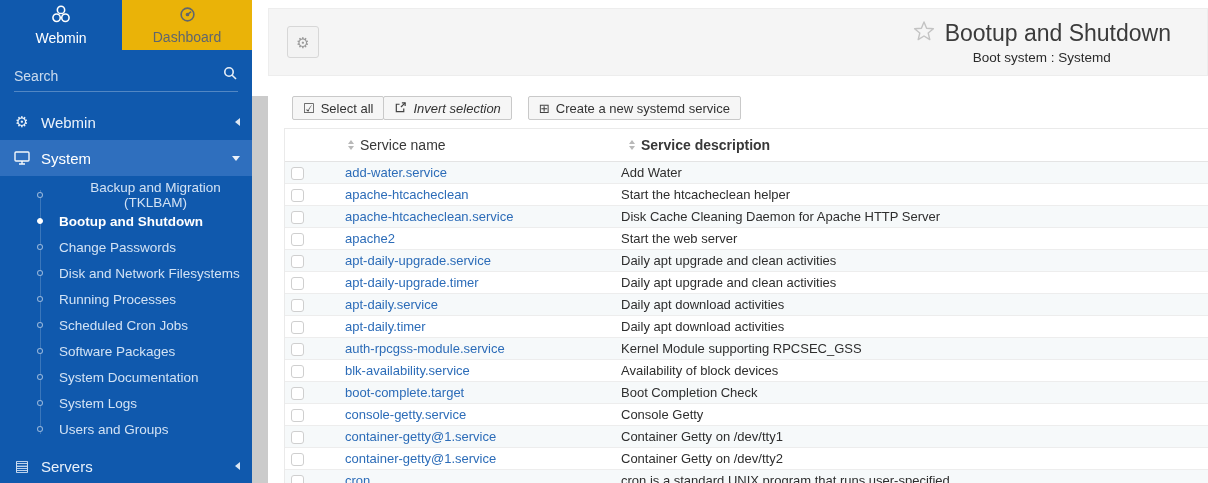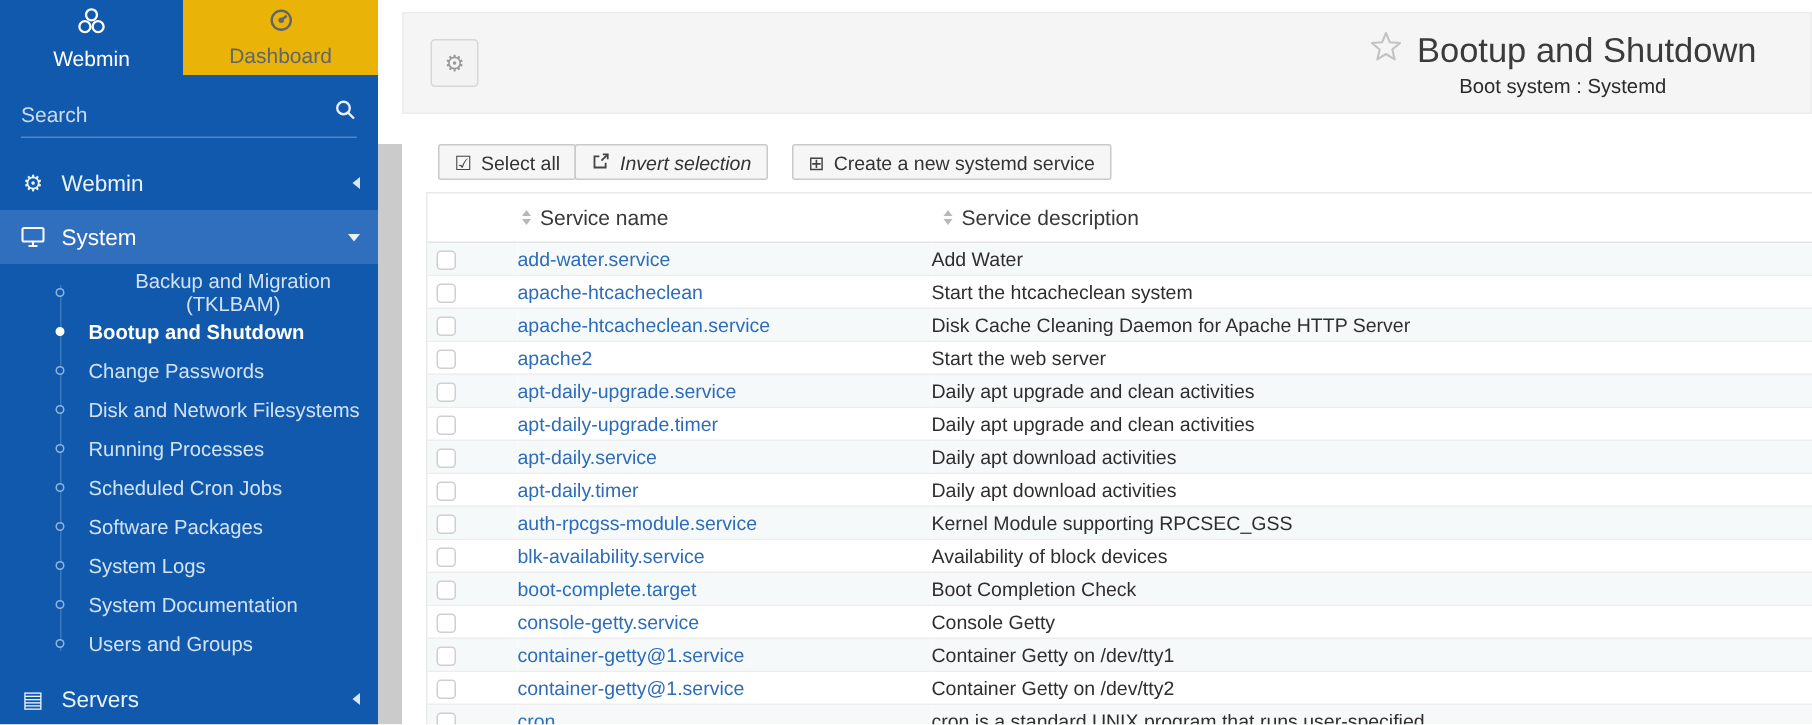--- a/index.html
+++ b/index.html
@@ -65,21 +65,21 @@
   .btn + .btn.grouped { margin-left:-1px;font-style:italic; }
   .btn.separate { margin-left:16px; }
   .btn .btn-glyph { font-size:13px; color:#444; line-height:1; }
 
   .tablewrap { margin-top:8px; margin-left:16px; border-left:1px solid #eaeaea; border-top:1px solid #eaeaea; }
   table { border-collapse:collapse; width:100%; table-layout:fixed; }
   col.c-check { width:60px; } col.c-name { width:276px; }
   thead th { height:32px; text-align:left; font-weight:400; font-size:14px; color:#383838;
              border-bottom:1px solid #e4e4e4; }
   .th-inner { display:flex; align-items:center; gap:6px; }
-  .th-name .th-inner { margin-left:3px; } .th-desc .th-inner { margin-left:8px; }
+  .th-name .th-inner { margin-left:3px; } .th-desc .th-inner { margin-left:8px;font-weight:bold; }
   .sort { display:inline-flex; flex-direction:column; gap:2px; cursor:pointer; }
   .s-up { width:0; height:0; border-left:3.5px solid transparent; border-right:3.5px solid transparent;
           border-bottom:4.5px solid #b8b8b8; }
   .s-down { width:0; height:0; border-left:3.5px solid transparent; border-right:3.5px solid transparent;
             border-top:4.5px solid #b8b8b8; }
   tbody td { height:22px; font-size:13px; border-bottom:1px solid #ededed; vertical-align:middle;
              white-space:nowrap; overflow:hidden; }
   tbody tr.odd { background:#f6f9fa; }
   td.check { padding-left:6px; }
   .checkbox { width:13px; height:13px; border:1px solid #cfcfcf; border-radius:3px; background:#fff;
@@ -166,25 +166,25 @@
           <li class="subitem">
             <span class="bullet"></span>
             <span class="subitem-label">Scheduled Cron Jobs</span>
           </li>
           <li class="subitem">
             <span class="bullet"></span>
             <span class="subitem-label">Software Packages</span>
           </li>
           <li class="subitem">
             <span class="bullet"></span>
+            <span class="subitem-label">System Documentation</span>
+          </li>
+          <li class="subitem">
+            <span class="bullet"></span>
             <span class="subitem-label">System Logs</span>
-          </li>
-          <li class="subitem">
-            <span class="bullet"></span>
-            <span class="subitem-label">System Documentation</span>
           </li>
           <li class="subitem">
             <span class="bullet"></span>
             <span class="subitem-label">Users and Groups</span>
           </li>
         </ul>
       <li class="section">
         <span class="sec-icon">▤</span>
         <span class="sec-label">Servers</span>
         <span class="caret-left"></span>
@@ -265,21 +265,21 @@
         </thead>
         <tbody>
             <tr class="odd">
               <td class="check"><span class="checkbox"></span></td>
               <td class="name"><a href="#">add-water.service</a></td>
               <td class="desc">Add Water</td>
             </tr>
             <tr class="even">
               <td class="check"><span class="checkbox"></span></td>
               <td class="name"><a href="#">apache-htcacheclean</a></td>
-              <td class="desc">Start the htcacheclean system</td>
+              <td class="desc">Start the htcacheclean helper</td>
             </tr>
             <tr class="odd">
               <td class="check"><span class="checkbox"></span></td>
               <td class="name"><a href="#">apache-htcacheclean.service</a></td>
               <td class="desc">Disk Cache Cleaning Daemon for Apache HTTP Server</td>
             </tr>
             <tr class="even">
               <td class="check"><span class="checkbox"></span></td>
               <td class="name"><a href="#">apache2</a></td>
               <td class="desc">Start the web server</td>

